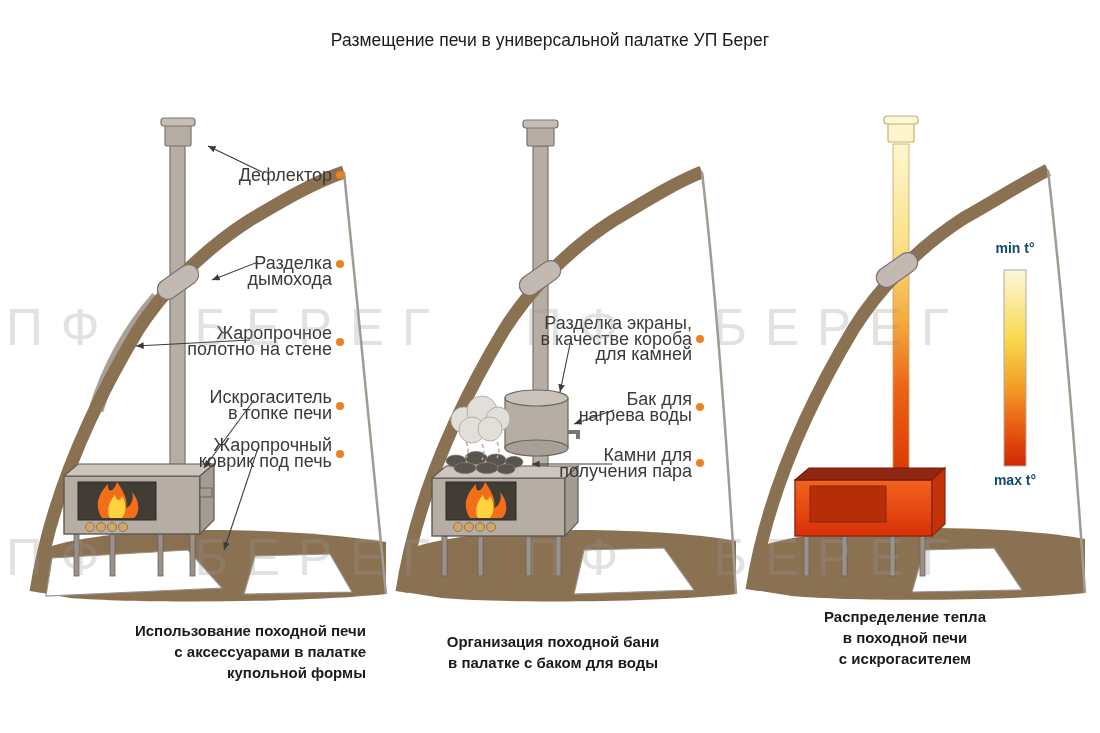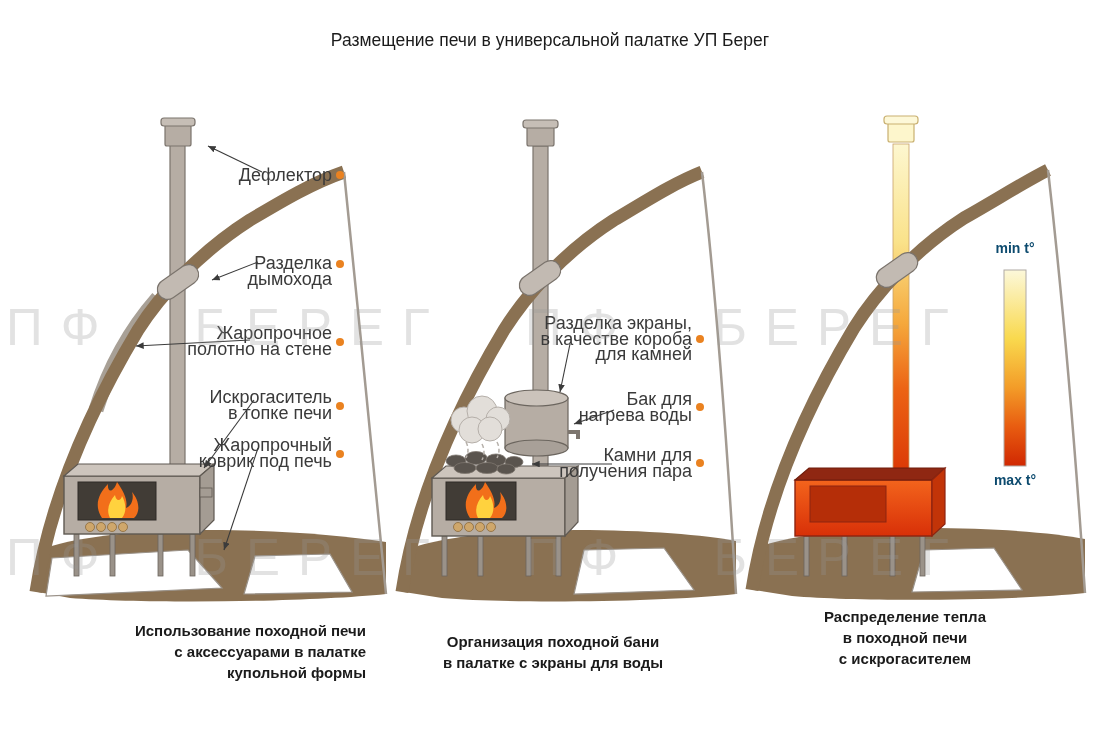--- a/index.html
+++ b/index.html
@@ -240,19 +240,19 @@
     <rect x="262" y="190" width="22" height="196" fill="url(#lg3)" stroke="#b0aaa4" stroke-width="1"></rect>
   </svg>
   <div class="legend-lbl" id="p3min">min t°</div>
   <div class="legend-lbl" id="p3max">max t°</div>
 </div>
 
 <div class="caption" id="cap1">Использование походной печи
 с аксессуарами в палатке
 купольной формы</div>
 <div class="caption" id="cap2">Организация походной бани
-в палатке с экраны для воды</div>
+в палатке с баком для воды</div>
 <div class="caption" id="cap3">Распределение тепла
 в походной печи
 с искрогасителем</div>
 
 <div class="watermark" id="wm1">ПФ БЕРЕГ ПФ БЕРЕГ</div>
 <div class="watermark" id="wm2">ПФ БЕРЕГ ПФ БЕРЕГ</div>
 
 </body></html>

